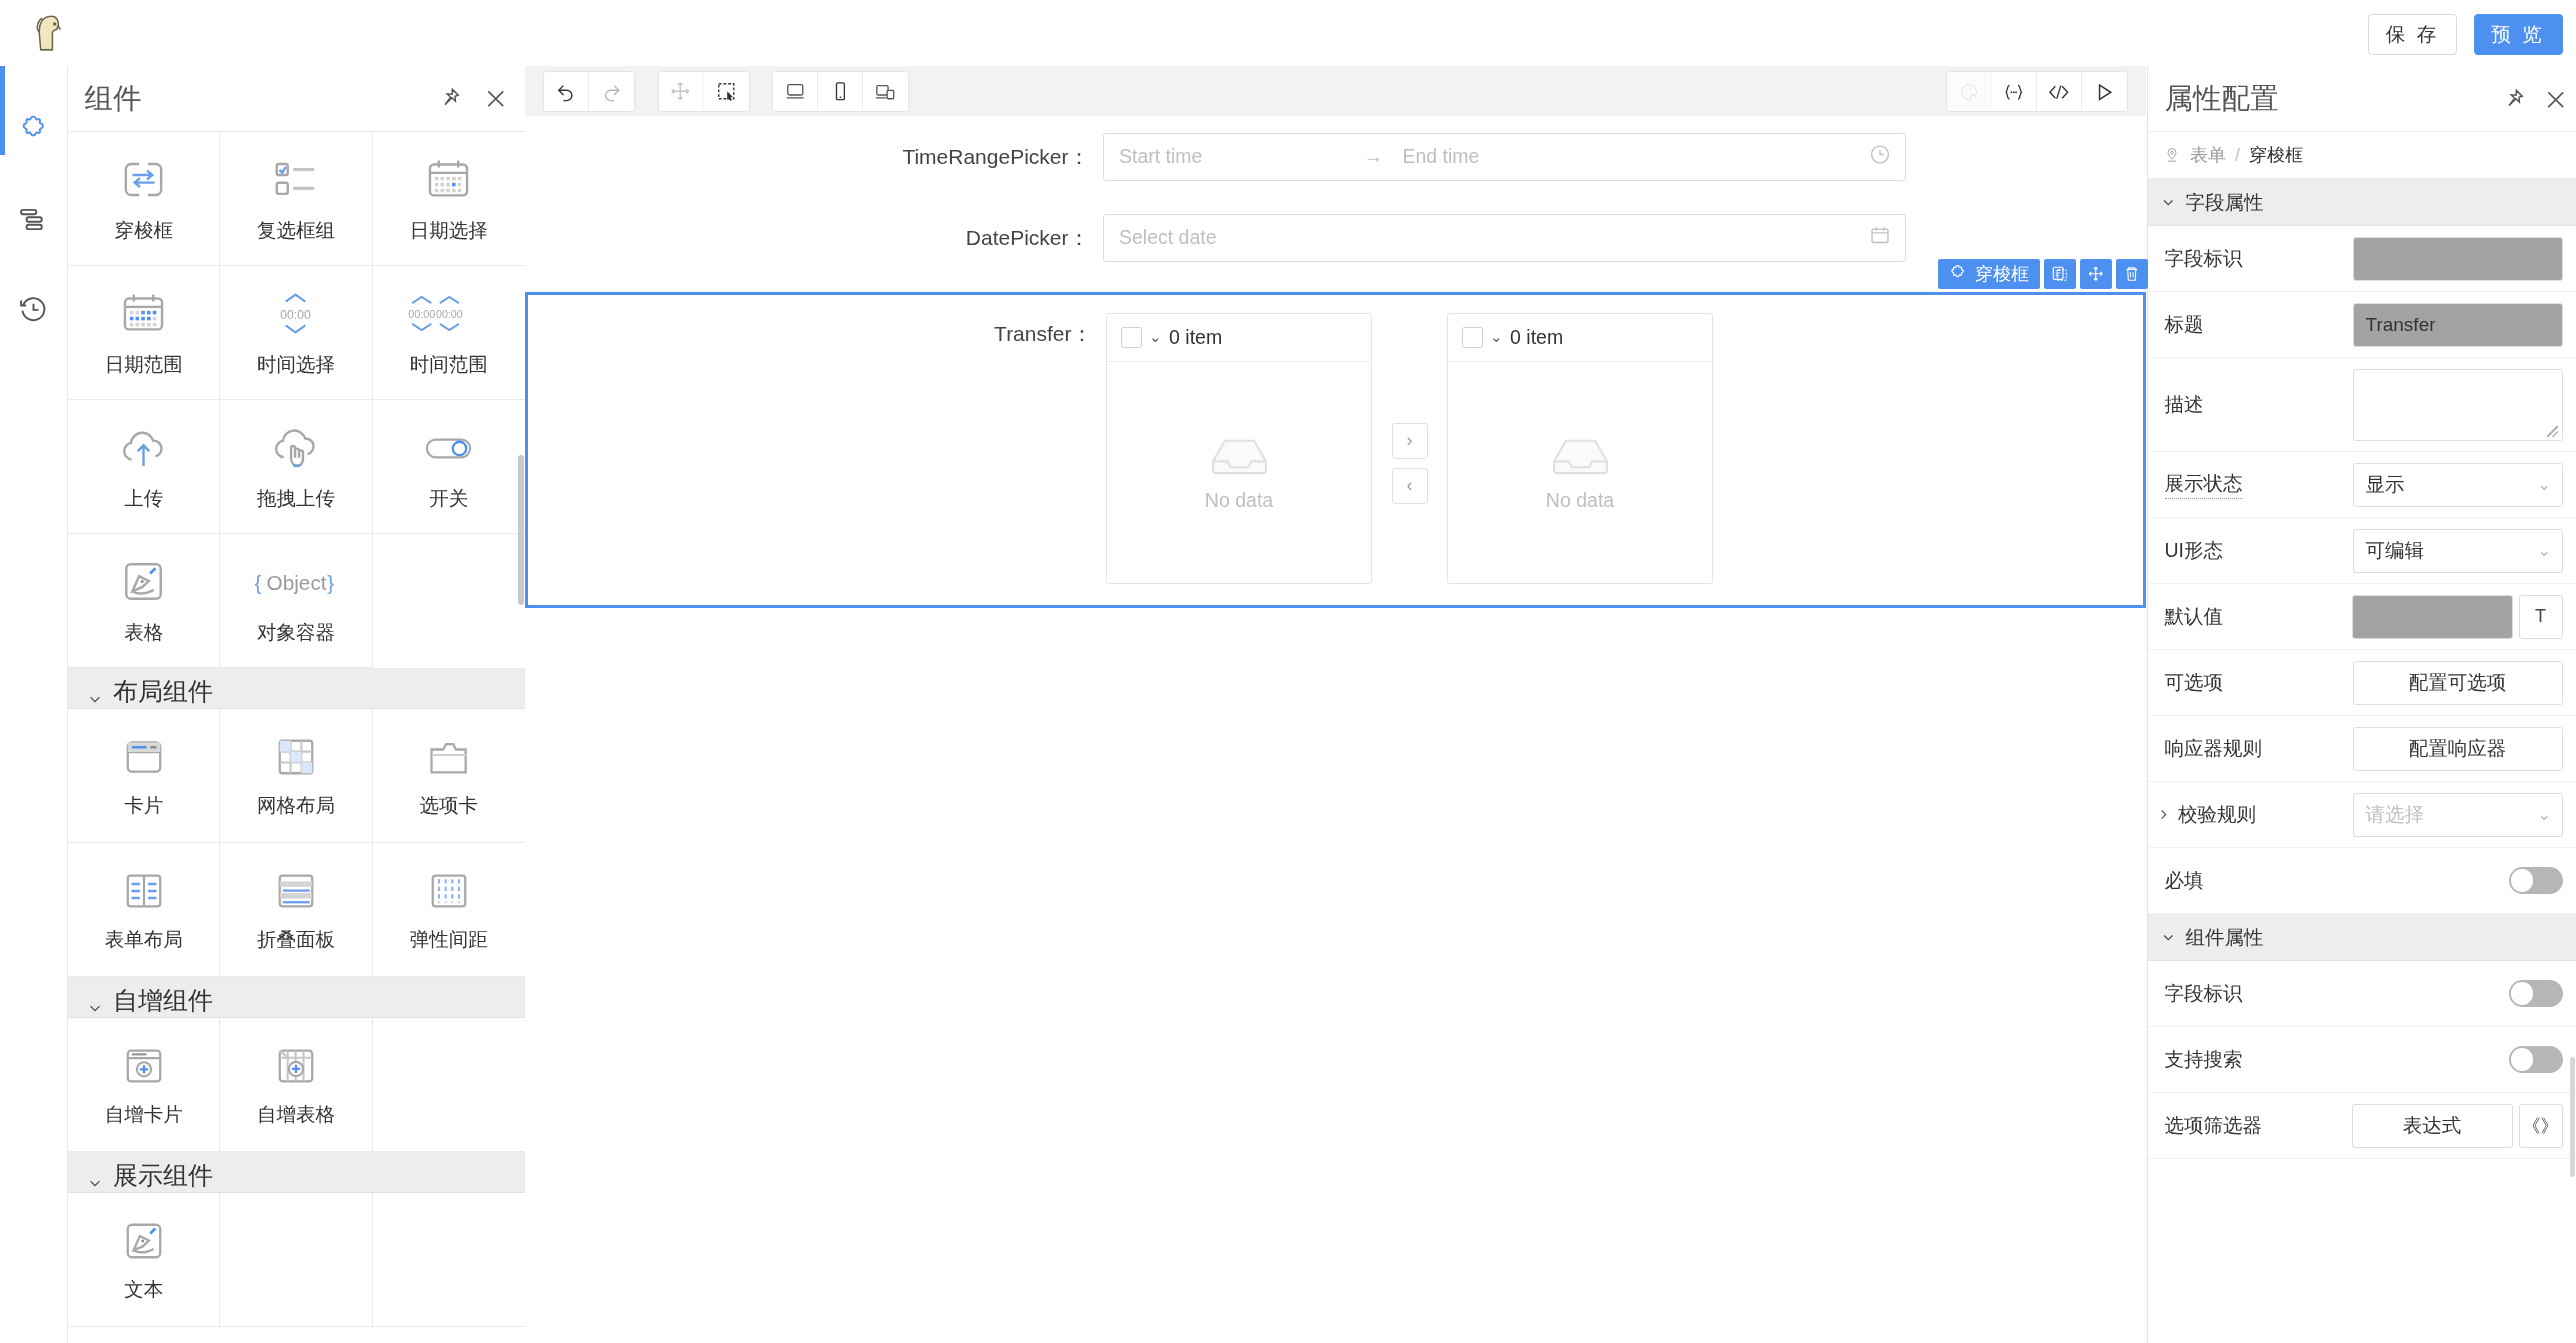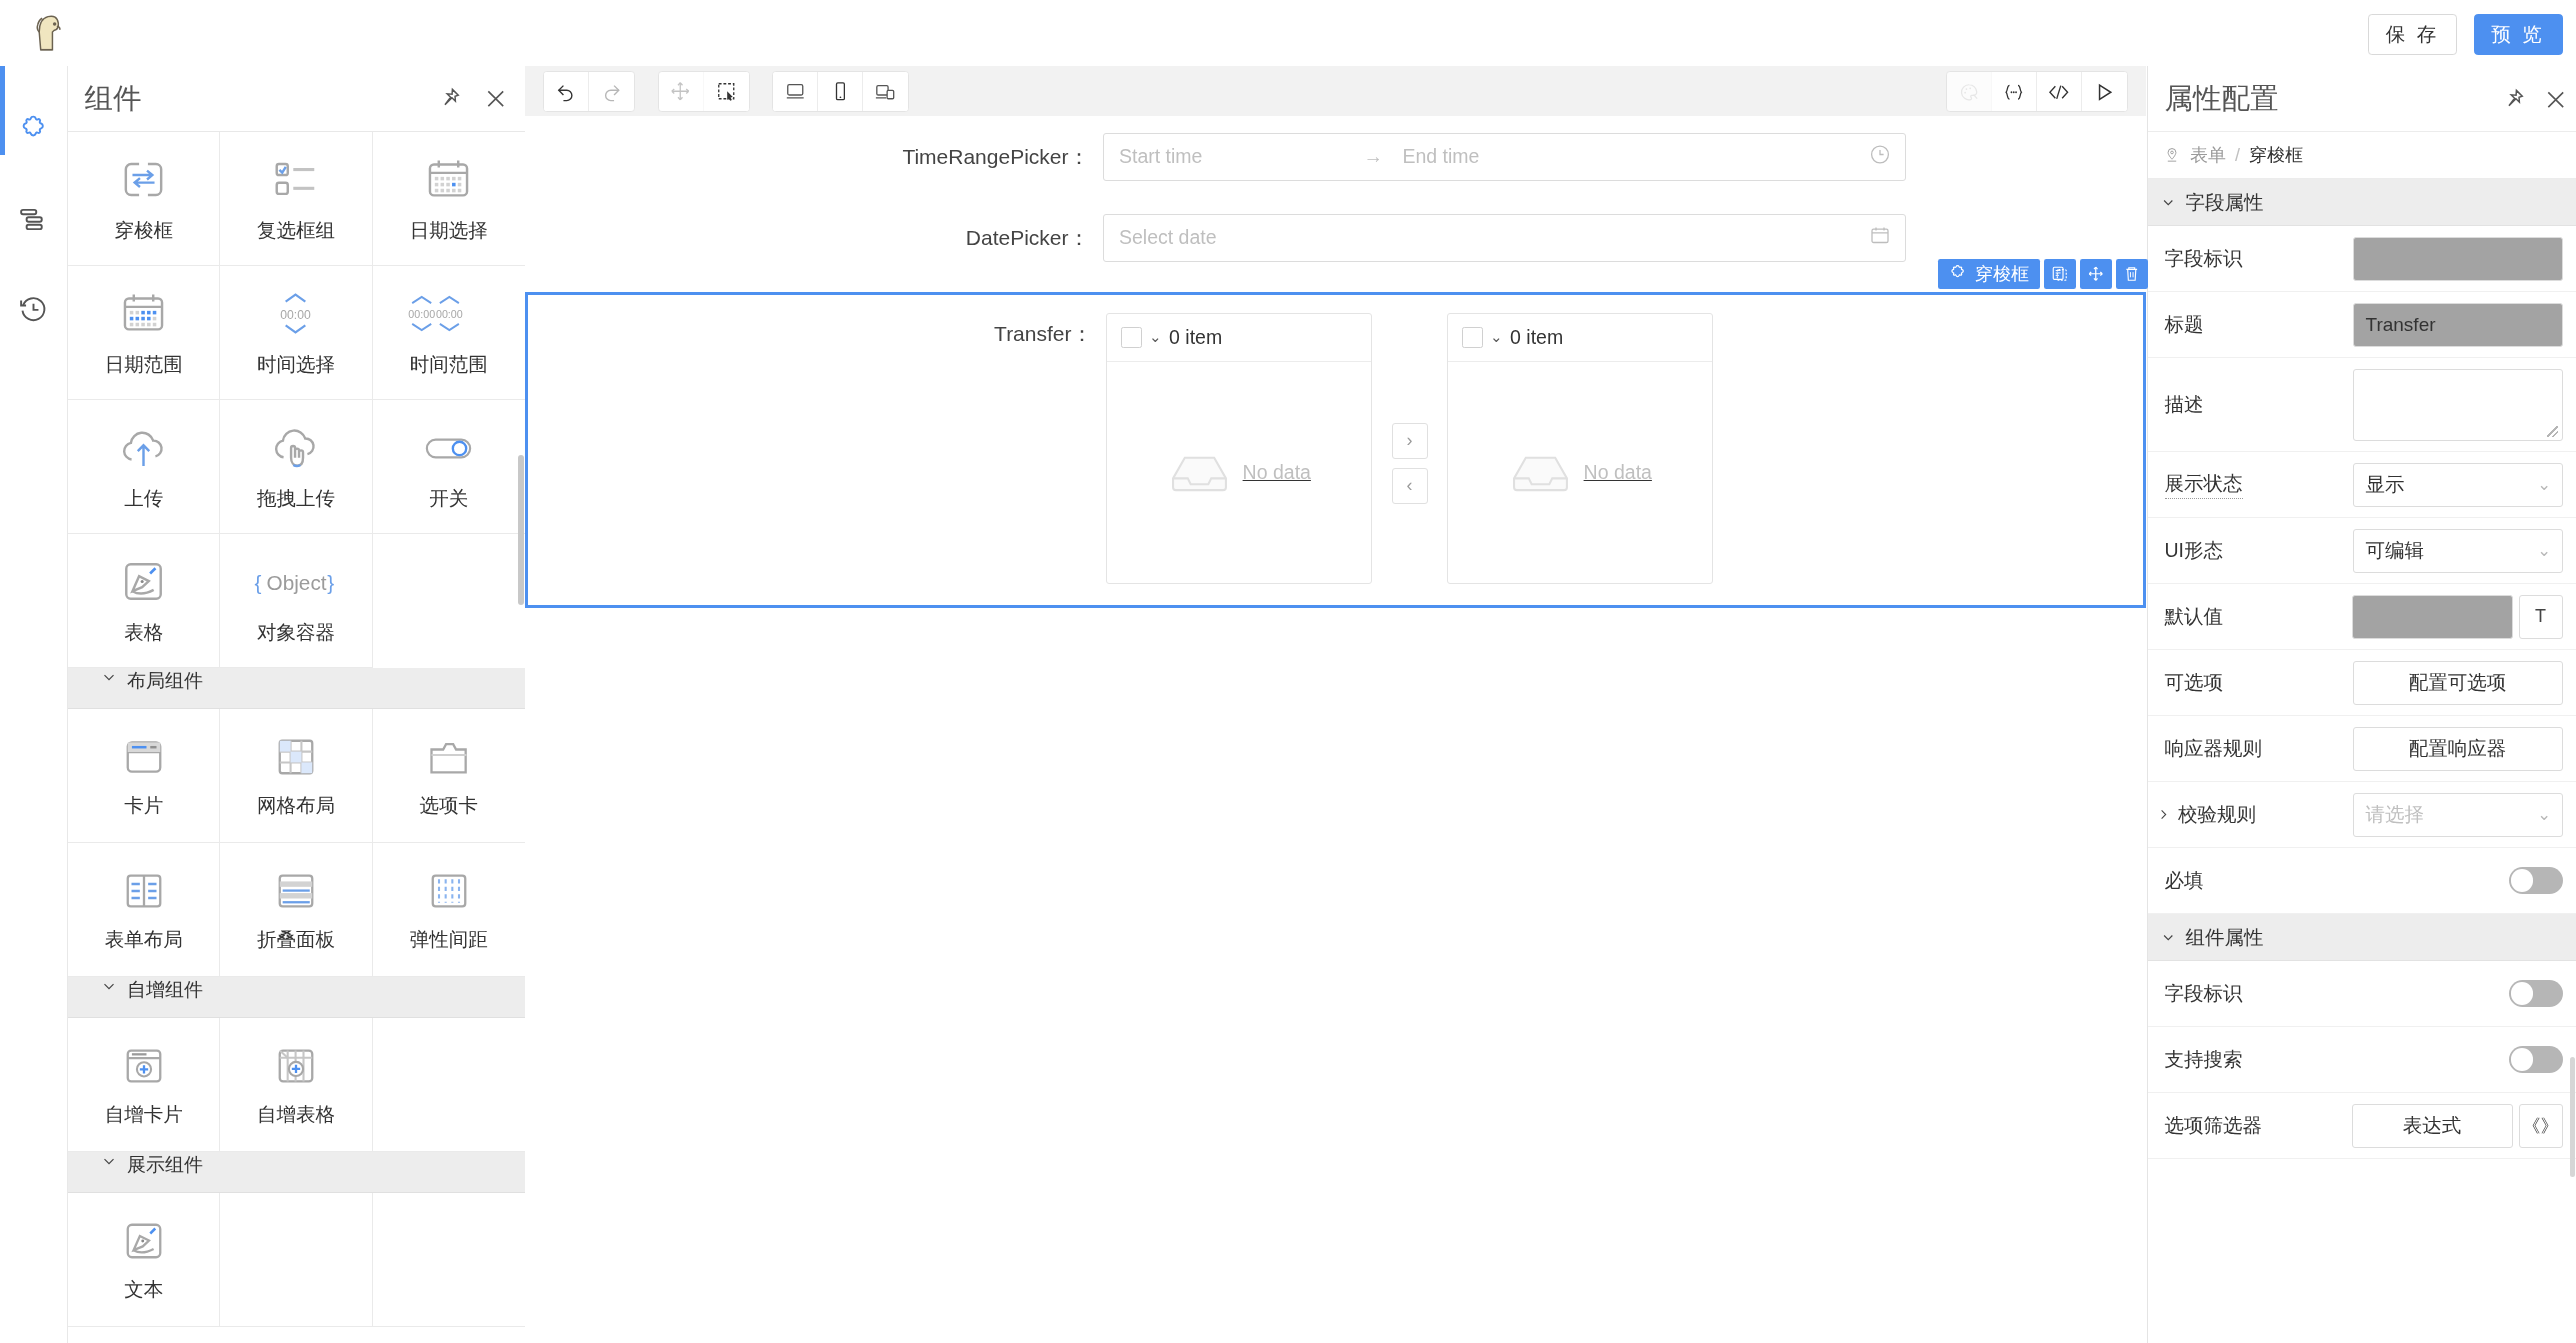--- a/index.html
+++ b/index.html
@@ -49,22 +49,22 @@
     height:66px; display:flex; align-items:center; padding:0 0 0 16.5px;
     border-bottom:0.8px solid #e8e8e8; position:relative;
   }
   .comp-title { font-size:28.5px; color:#555; }
   .comp-head-icons { position:absolute; right:16.5px; top:19.5px; display:flex; gap:21px; }
   .hicon { width:25.5px; height:25.5px; cursor:pointer; }
 
   .comp-scroll { height:1211px; overflow:hidden; position:relative; }
   .grp-head {
     height:41px; background:#ededed; border-bottom:0.8px solid #e0e0e0;
-    display:flex; align-items:flex-start; gap:9px; padding-left:32px;
-    font-size:19px; color:#333; cursor:pointer;
+    display:flex; align-items:flex-end; gap:9px; padding-left:18px;
+    font-size:25px; color:#333; cursor:pointer;
   }
   .grid { display:grid; grid-template-columns:repeat(3,1fr); }
   .cell {
     height:134px; border-right:0.8px solid #eaeaea; border-bottom:0.8px solid #eaeaea;
     display:flex; flex-direction:column; align-items:center; justify-content:center;
     gap:10.5px; cursor:grab; background:#fff;
   }
   .cell:nth-child(3n) { border-right:none; }
   .cell.empty { cursor:default; }
   .cell-label { font-size:19.5px; color:#333; }
@@ -134,23 +134,22 @@
   }
   .tr-body { display:flex; align-items:flex-start; }
   .tr-box { width:266px; border:0.8px solid #e4e4e4; border-radius:3px; background:#fff; }
   .tr-box-head {
     height:48px; border-bottom:0.8px solid #ececec; display:flex; align-items:center;
     gap:7.5px; padding:0 13.5px; font-size:19.5px; color:#333;
   }
   .cbx { width:21px; height:21px; border:0.8px solid #d0d0d0; border-radius:2.3px; background:#fff; cursor:pointer; }
   .chev { font-size:15px; color:#555; }
   .tr-box-body {
-    height:221px; display:flex; align-items:center; justify-content:center;
+    height:221px; display:flex; flex-direction:column; align-items:center; justify-content:center;
     gap:10.5px;
-    text-decoration:underline;
   }
   .nodata { font-size:19.5px; color:#bfbfbf; }
   .tr-mid { width:75px; display:flex; flex-direction:column; align-items:center; gap:9px; padding-top:110px; }
   .arrow-btn {
     width:36px; height:36px; border:0.8px solid #e0e0e0; border-radius:3px; background:#fff;
     display:flex; align-items:center; justify-content:center; font-size:18px; color:#9a9a9a; cursor:pointer;
   }
 
   
   .props {

